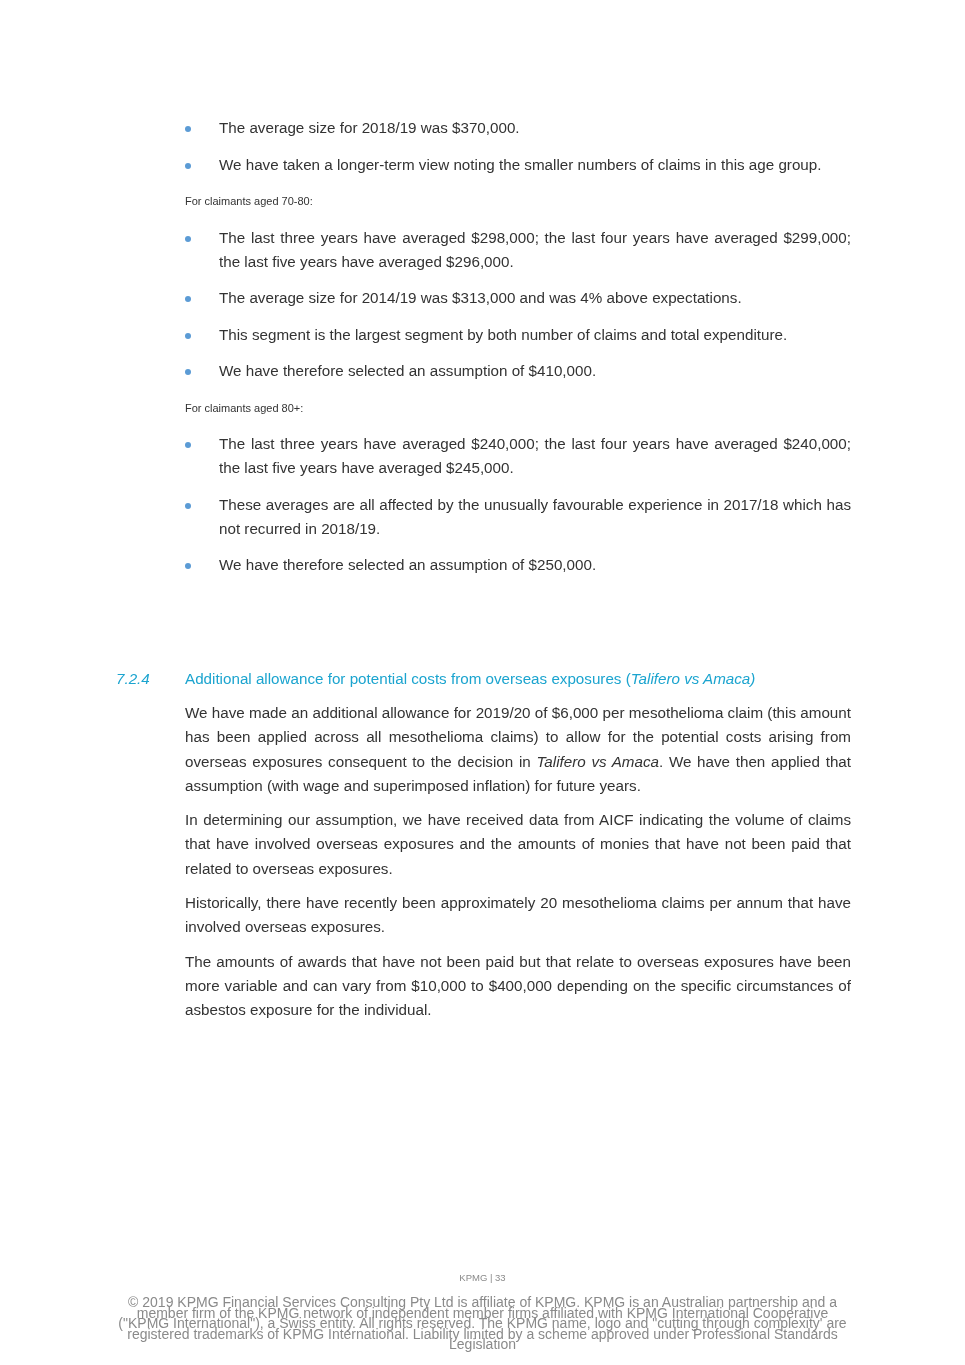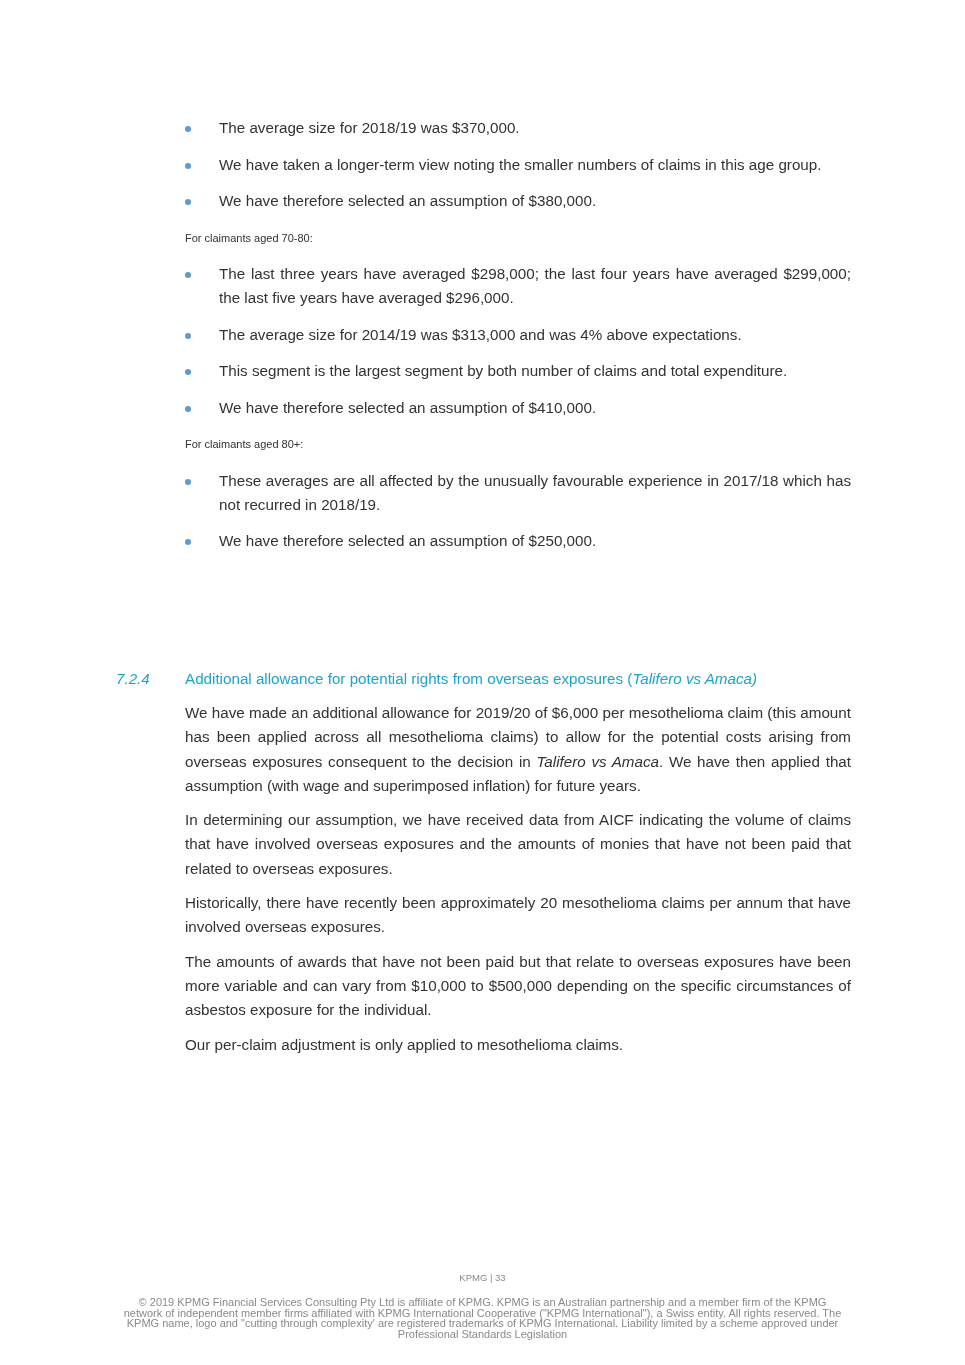--- a/index.html
+++ b/index.html
@@ -34,57 +34,56 @@
   .para {
     font-size: 15.2px; line-height: 24.3px; margin: 0 0 10px 0; text-align: justify;
   }
   .para em { font-style: italic; }
   .footer-page {
     position: absolute; top: 1272px; left: 0; width: 965px;
     text-align: center; font-size: 9.5px; color: #8a8a8a;
   }
   .footer-legal {
     position: absolute; top: 1297px; left: 118px; width: 729px;
-    text-align: center; font-size: 11px; line-height: 10.5px; color: #8a8a8a;
+    text-align: center; font-size: 14px; line-height: 10.5px; color: #8a8a8a;
   }
 </style>
 </head>
 <body>
 
 <div class="page">
 
   <div class="content">
     <ul class="bullet-list">
       <li class="bullet-item"><span class="bullet-dot"></span><span>The average size for 2018/19 was $370,000.</span></li>
       <li class="bullet-item"><span class="bullet-dot"></span><span>We have taken a longer-term view noting the smaller numbers of claims in this age group.</span></li>
-      <li class="bullet-item"><span class="bullet-dot"></span><span>We have therefore selected an assumption of $380,000.</span></li>
     </ul>
 
     <p class="lead">For claimants aged 70-80:</p>
     <ul class="bullet-list">
       <li class="bullet-item"><span class="bullet-dot"></span><span>The last three years have averaged $298,000; the last four years have averaged $299,000; the last five years have averaged $296,000.</span></li>
       <li class="bullet-item"><span class="bullet-dot"></span><span>The average size for 2014/19 was $313,000 and was 4% above expectations.</span></li>
       <li class="bullet-item"><span class="bullet-dot"></span><span>This segment is the largest segment by both number of claims and total expenditure.</span></li>
       <li class="bullet-item"><span class="bullet-dot"></span><span>We have therefore selected an assumption of $410,000.</span></li>
     </ul>
 
     <p class="lead">For claimants aged 80+:</p>
     <ul class="bullet-list">
+      <li class="bullet-item"><span class="bullet-dot"></span><span>The last three years have averaged $240,000; the last four years have averaged $240,000; the last five years have averaged $245,000.</span></li>
       <li class="bullet-item"><span class="bullet-dot"></span><span>These averages are all affected by the unusually favourable experience in 2017/18 which has not recurred in 2018/19.</span></li>
       <li class="bullet-item"><span class="bullet-dot"></span><span>We have therefore selected an assumption of $250,000.</span></li>
     </ul>
   </div>
 
   <div class="section-heading">
-    <span class="section-number">7.2.4</span><span class="section-title"><span>Additional allowance for potential rights from overseas exposures (</span><em>Talifero vs Amaca)</em></span>
+    <span class="section-number">7.2.4</span><span class="section-title"><span>Additional allowance for potential costs from overseas exposures (</span><em>Talifero vs Amaca)</em></span>
   </div>
 
   <div class="section-body">
     <p class="para"><span>We have made an additional allowance for 2019/20 of $6,000 per mesothelioma claim (this amount has been applied across all mesothelioma claims) to allow for the potential costs arising from overseas exposures consequent to the decision in </span><em>Talifero vs Amaca</em><span>. We have then applied that assumption (with wage and superimposed inflation) for future years.</span></p>
     <p class="para">In determining our assumption, we have received data from AICF indicating the volume of claims that have involved overseas exposures and the amounts of monies that have not been paid that related to overseas exposures.</p>
     <p class="para">Historically, there have recently been approximately 20 mesothelioma claims per annum that have involved overseas exposures.</p>
-    <p class="para">The amounts of awards that have not been paid but that relate to overseas exposures have been more variable and can vary from $10,000 to $500,000 depending on the specific circumstances of asbestos exposure for the individual.</p>
-    <p class="para">Our per-claim adjustment is only applied to mesothelioma claims.</p>
+    <p class="para">The amounts of awards that have not been paid but that relate to overseas exposures have been more variable and can vary from $10,000 to $400,000 depending on the specific circumstances of asbestos exposure for the individual.</p>
   </div>
 
   <div class="footer-page">KPMG | 33</div>
   <div class="footer-legal">© 2019 KPMG Financial Services Consulting Pty Ltd is affiliate of KPMG. KPMG is an Australian partnership and a member firm of the KPMG network of independent member firms affiliated with KPMG International Cooperative ("KPMG International"), a Swiss entity. All rights reserved. The KPMG name, logo and "cutting through complexity' are registered trademarks of KPMG International. Liability limited by a scheme approved under Professional Standards Legislation</div>
 </div>
 
 </body></html>

